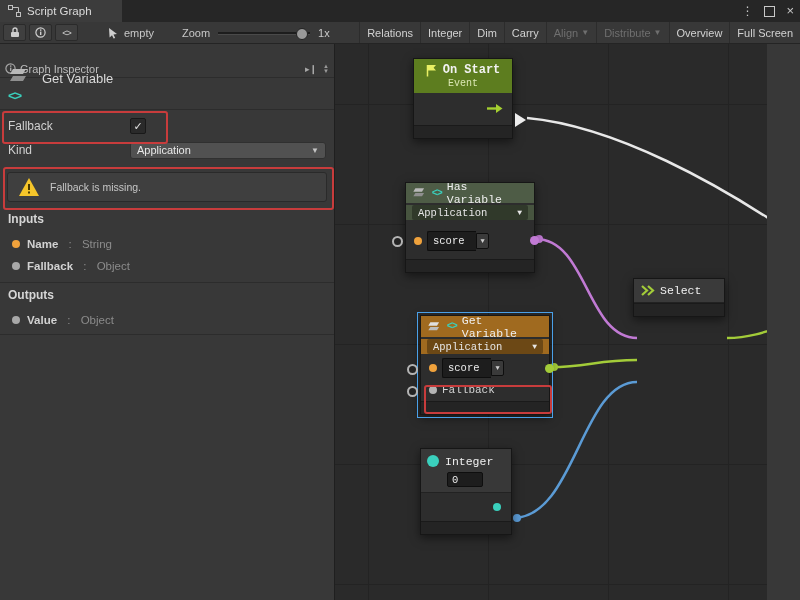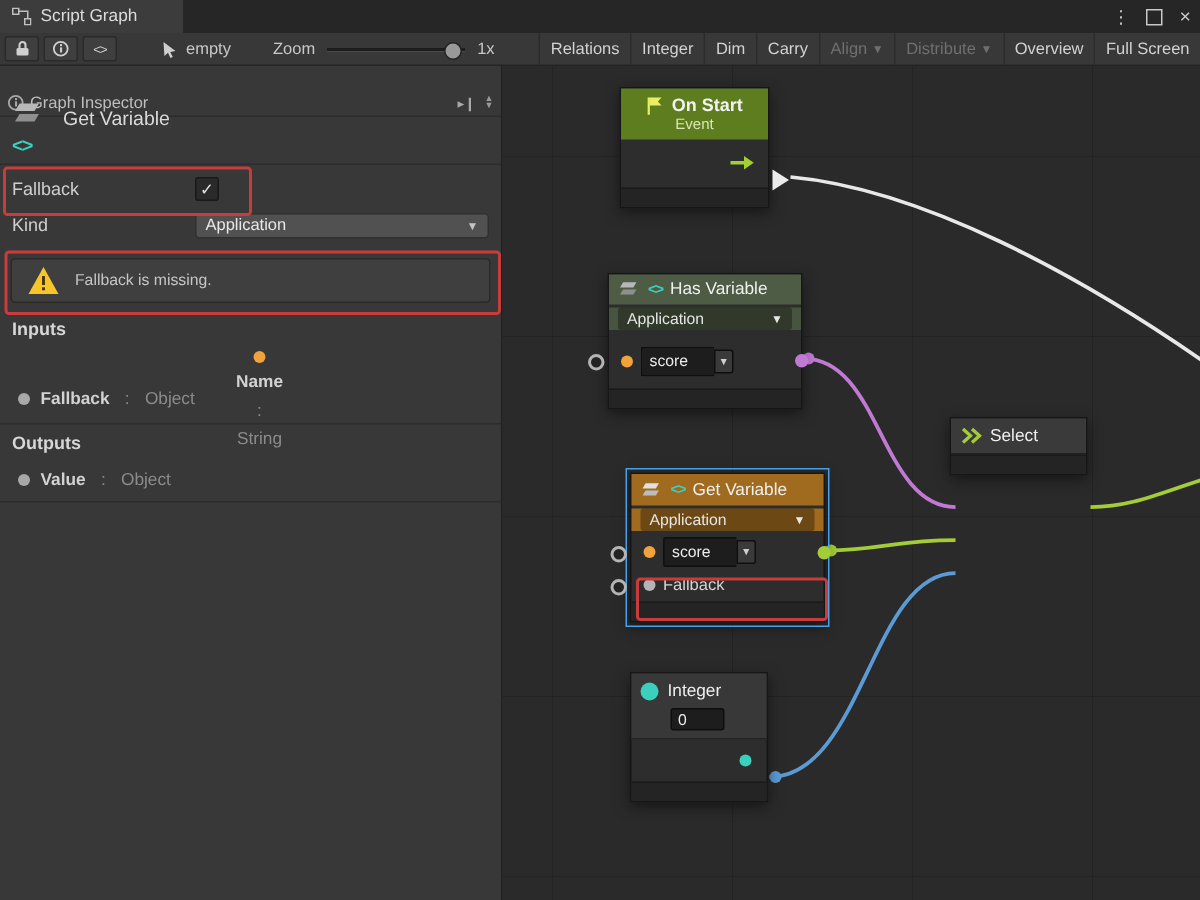--- a/index.html
+++ b/index.html
@@ -60,24 +60,24 @@
   .warntext{font-size:10.5px;color:#c6c6c6;}
   .sec-hdr{position:absolute;left:8px;font-size:12px;color:#d6d6d6;font-weight:bold;}
   .port-row{position:absolute;left:0;width:100%;height:20px;display:flex;align-items:center;gap:7px;padding-left:12px;box-sizing:border-box;}
   .pdot{width:8px;height:8px;border-radius:50%;display:inline-block;flex:none;}
   .pname{font-size:11.5px;color:#d2d2d2;font-weight:bold;}
   .ptype{font-size:11.5px;color:#8b8b8b;}
   .sep{font-size:11.5px;color:#8b8b8b;white-space:pre;}
   .divider{position:absolute;left:0;width:100%;height:1px;background:#2c2c2c;}
 
   
-  .canvas{position:absolute;left:335px;top:44px;width:465px;height:556px;background-color:#2a2a2a;
+  .canvas{position:absolute;left:335px;top:44px;width:432px;height:556px;background-color:#2a2a2a;
     background-image:linear-gradient(to right,#232323 1px,transparent 1px),
                      linear-gradient(to bottom,#232323 1px,transparent 1px);
-    background-size:120px 120px;background-position:33px 60px;overflow:hidden;}
+    background-size:120px 120px;background-position:33px 60px;overflow:hidden;font-family:Liberation Mono, monospace;}
   .wires{position:absolute;left:0;top:0;pointer-events:none;}
 
   .node{position:absolute;background:#2d2d2d;border:1px solid #161616;
     box-shadow:0 3px 9px rgba(0,0,0,.5);box-sizing:border-box;}
   .node-footer{height:12px;background:#242424;border-top:1px solid #1a1a1a;}
   .nhdr{display:flex;align-items:center;gap:5px;padding:0 6px;box-sizing:border-box;}
   .ntitle{font-size:11.5px;color:#efefef;}
   .unit-dd{margin:2px 6px 3px;height:15px;background:rgba(0,0,0,.32);border-radius:2px;display:flex;
     align-items:center;justify-content:space-between;padding:0 6px;font-size:10.5px;color:#e6e6e6;}
   .nrow{position:relative;display:flex;align-items:center;gap:5px;padding:0 8px;box-sizing:border-box;}
@@ -254,21 +254,21 @@
         <path d="M11 1 L21 19 H1 Z" fill="#f5c52a"></path>
         <rect x="10" y="7" width="2" height="6" fill="#4a3a00"></rect>
         <rect x="10" y="14.5" width="2" height="2" fill="#4a3a00"></rect>
       </svg>
       <span class="warntext">Fallback is missing.</span>
     </div>
     <div class="annot" style="left:3px;top:123px;width:327px;height:39px;"></div>
 
     <div class="sec-hdr" style="top:168px;">Inputs</div>
 
-    <div class="port-row" style="top:190px;flex-direction:column;">
+    <div class="port-row" style="top:190px;">
       <span class="pdot" style="background:#f0a23c;"></span>
       <span class="pname">Name</span>
       <span class="sep"> : </span>
       <span class="ptype">String</span>
     </div>
     <div class="port-row" style="top:212px;">
       <span class="pdot" style="background:#a8a8a8;"></span>
       <span class="pname">Fallback</span>
       <span class="sep"> : </span>
       <span class="ptype">Object</span>

